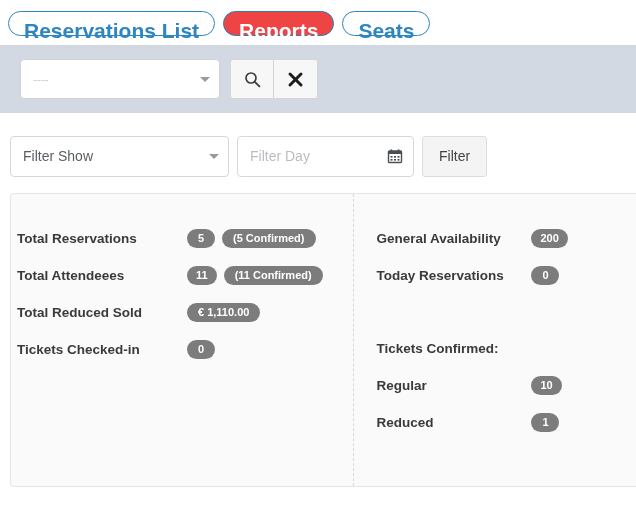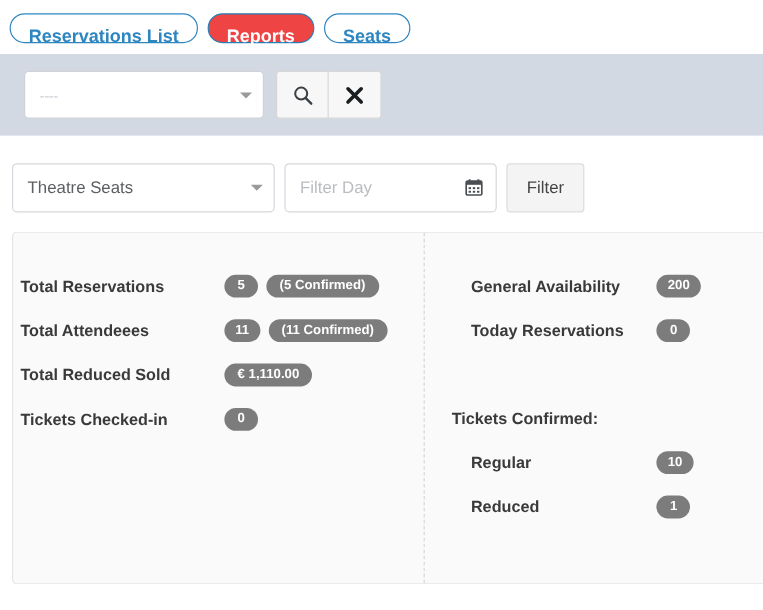--- a/index.html
+++ b/index.html
@@ -27,21 +27,21 @@
   }
   .tab {
     box-sizing: border-box;
     height: 25px;
     line-height: 37px;
     padding: 0 15px;
     border: 1px solid #2e86c1;
     border-radius: 16px;
     background: #ffffff;
     color: #2e86c1;
-    font-size: 15px;
+    font-size: 21px;
     font-weight: bold;
     cursor: pointer;
     white-space: nowrap;
     user-select: none;
   }
   .tab.active {
     background: #ef4444;
     border-color: #2481b8;
     color: #ffffff;
   }
@@ -184,21 +184,21 @@
     height: 37px;
     margin-bottom: 0;
   }
   .srow .label {
     font-size: 13.5px;
     font-weight: bold;
     color: #3a3a3a;
     white-space: nowrap;
   }
   .col-left .label  { width: 170px; }
-  .col-right .label { width: 155px; margin-left: 16px; }
+  .col-right .label { width: 155px; }
 
   .badges { display: flex; align-items: center; gap: 7px; }
   .badge {
     background: #7c7c7c;
     color: #ffffff;
     font-size: 11px;
     font-weight: bold;
     border-radius: 10px;
     padding: 3px 9px;
     min-width: 10px;
@@ -246,21 +246,21 @@
   <div class="iconbtn second">
     <svg width="17" height="17" viewBox="0 0 17 17">
       <line x1="3" y1="3" x2="14" y2="14" stroke="#1b1e21" stroke-width="3" stroke-linecap="round"></line>
       <line x1="14" y1="3" x2="3" y2="14" stroke="#1b1e21" stroke-width="3" stroke-linecap="round"></line>
     </svg>
   </div>
 </div>
 
 <div class="filterrow">
   <div class="sel-theatre">
-    <span>Theatre Seats</span>
+    <span>Filter Show</span>
     <span class="caret"></span>
   </div>
 
   <div class="dayfield">
     <span class="ph">Filter Day</span>
     <svg width="16" height="16" viewBox="0 0 16 16">
       <rect x="1.5" y="3" width="13" height="11.5" rx="1" fill="none" stroke="#4a4f54" stroke-width="1.4"></rect>
       <rect x="1.5" y="3" width="13" height="3" fill="#4a4f54"></rect>
       <rect x="3.6" y="1.4" width="1.6" height="3" fill="#4a4f54"></rect>
       <rect x="10.8" y="1.4" width="1.6" height="3" fill="#4a4f54"></rect>

